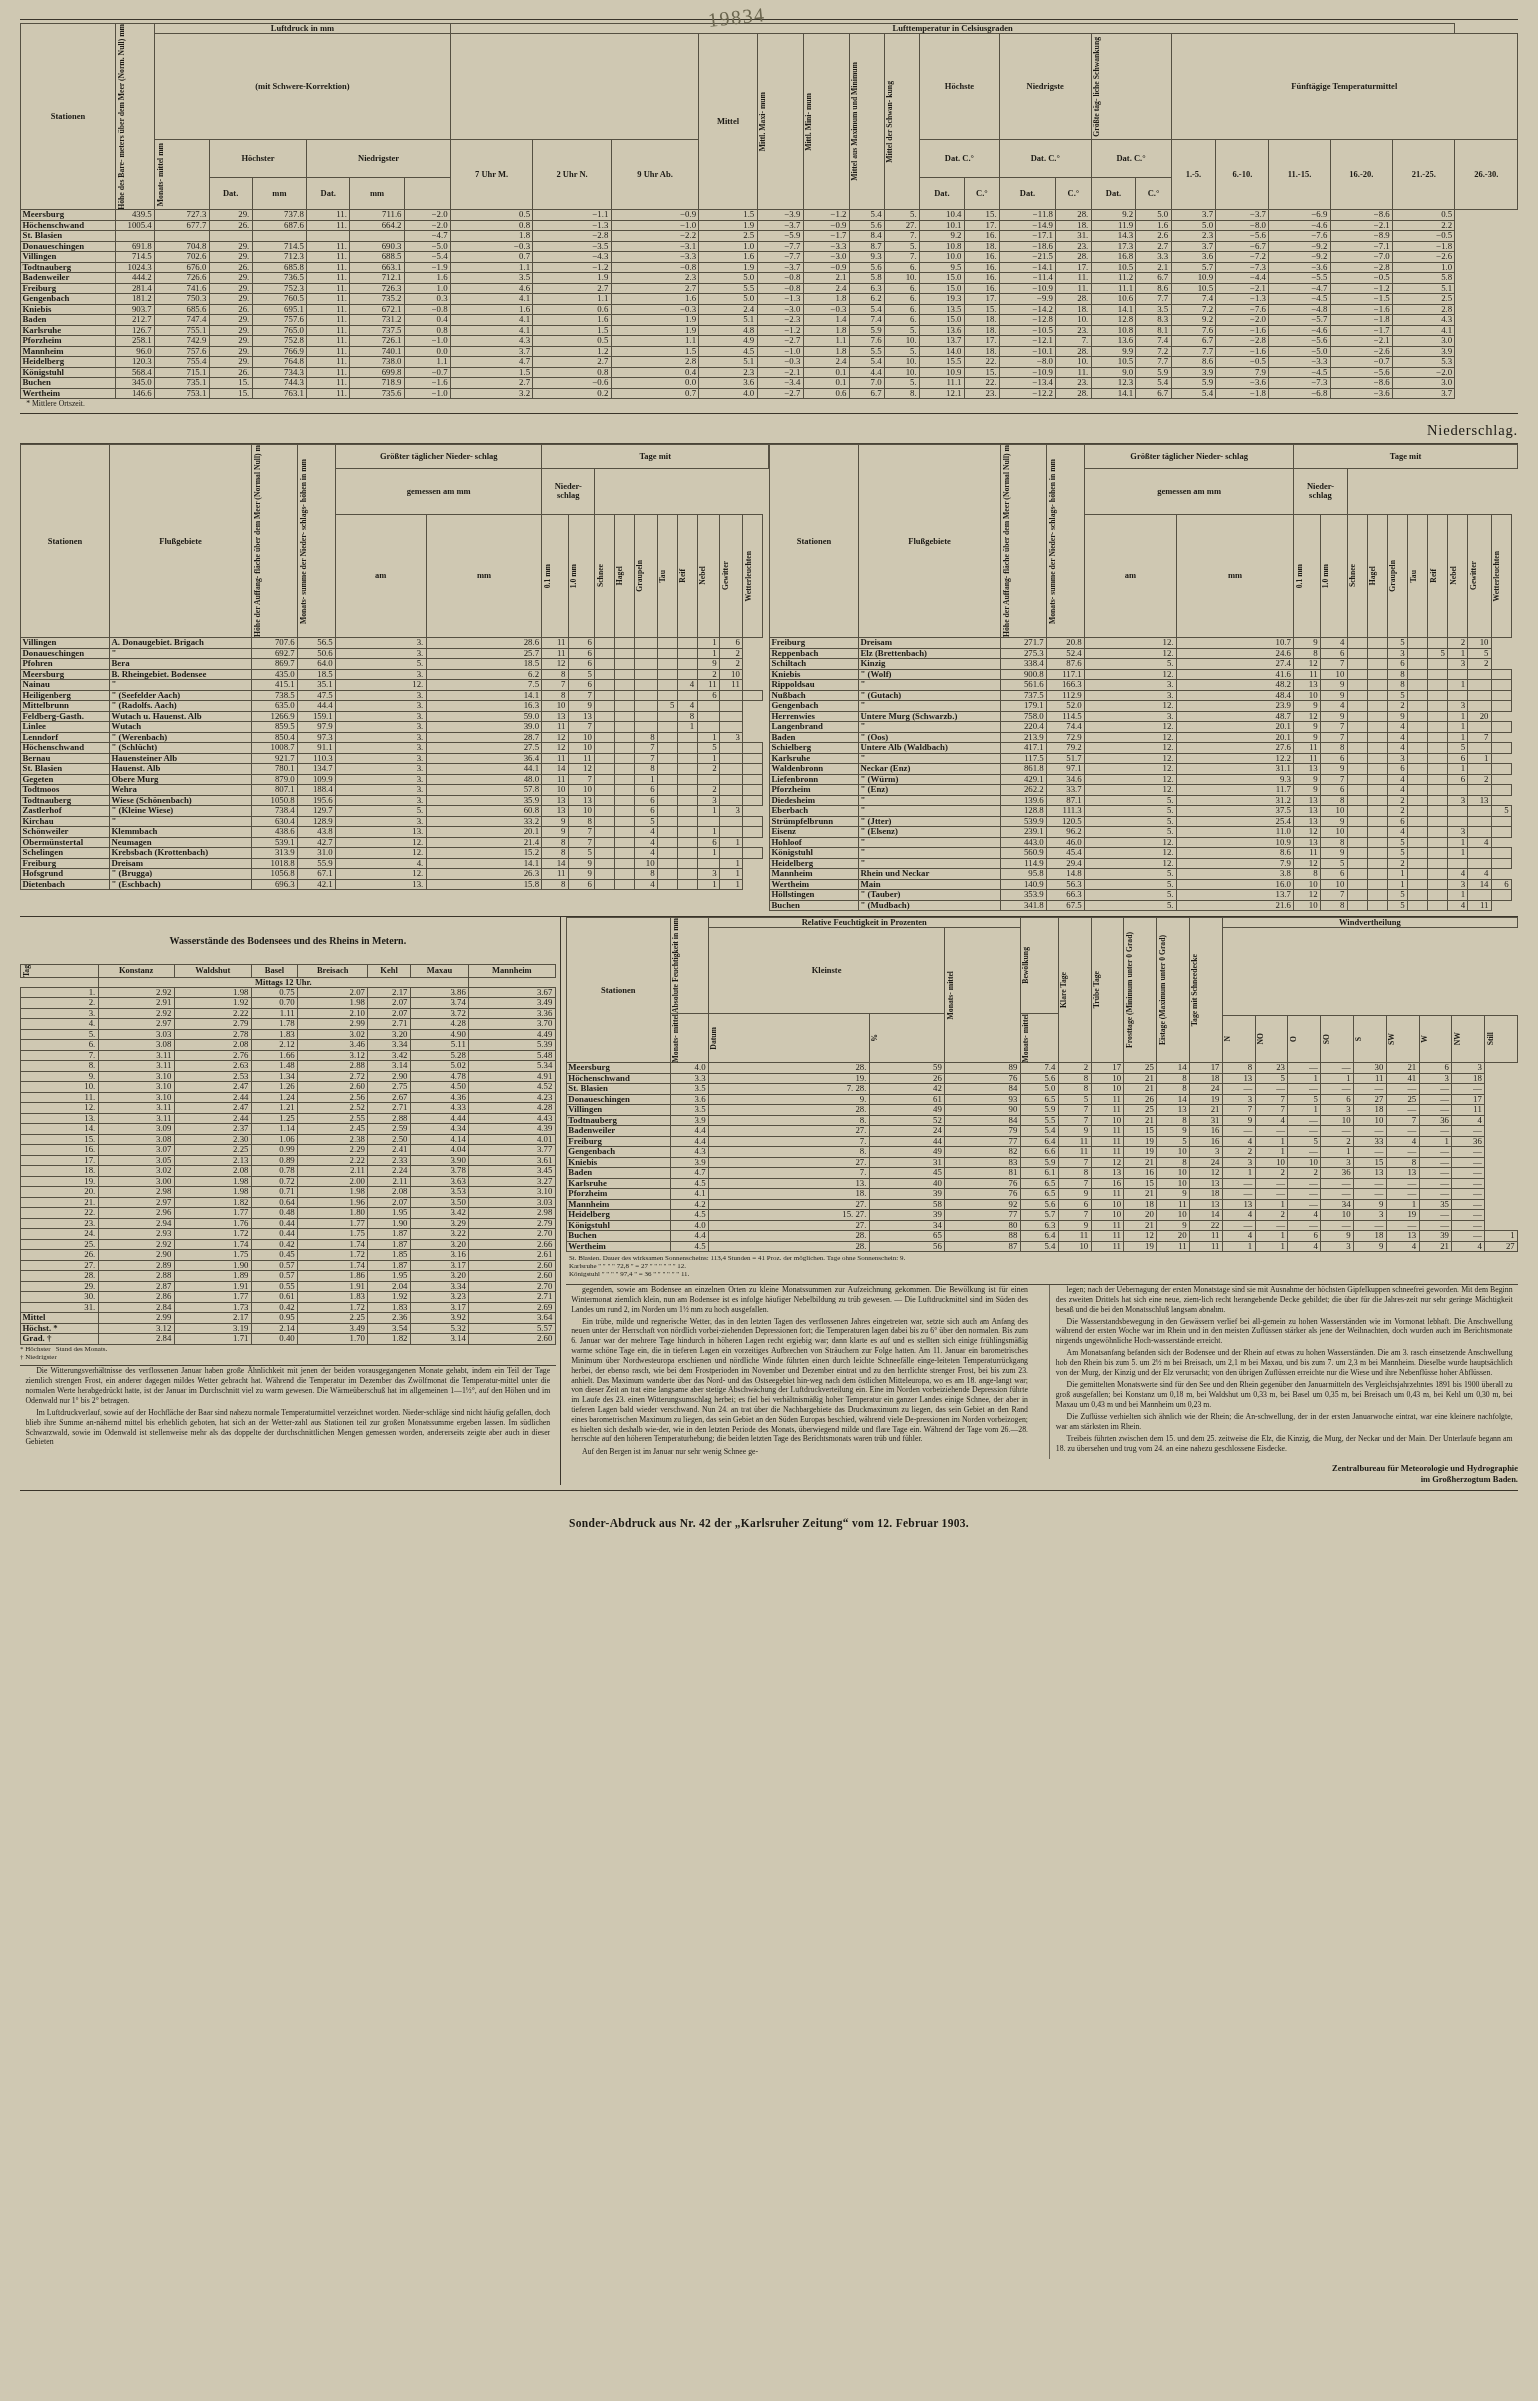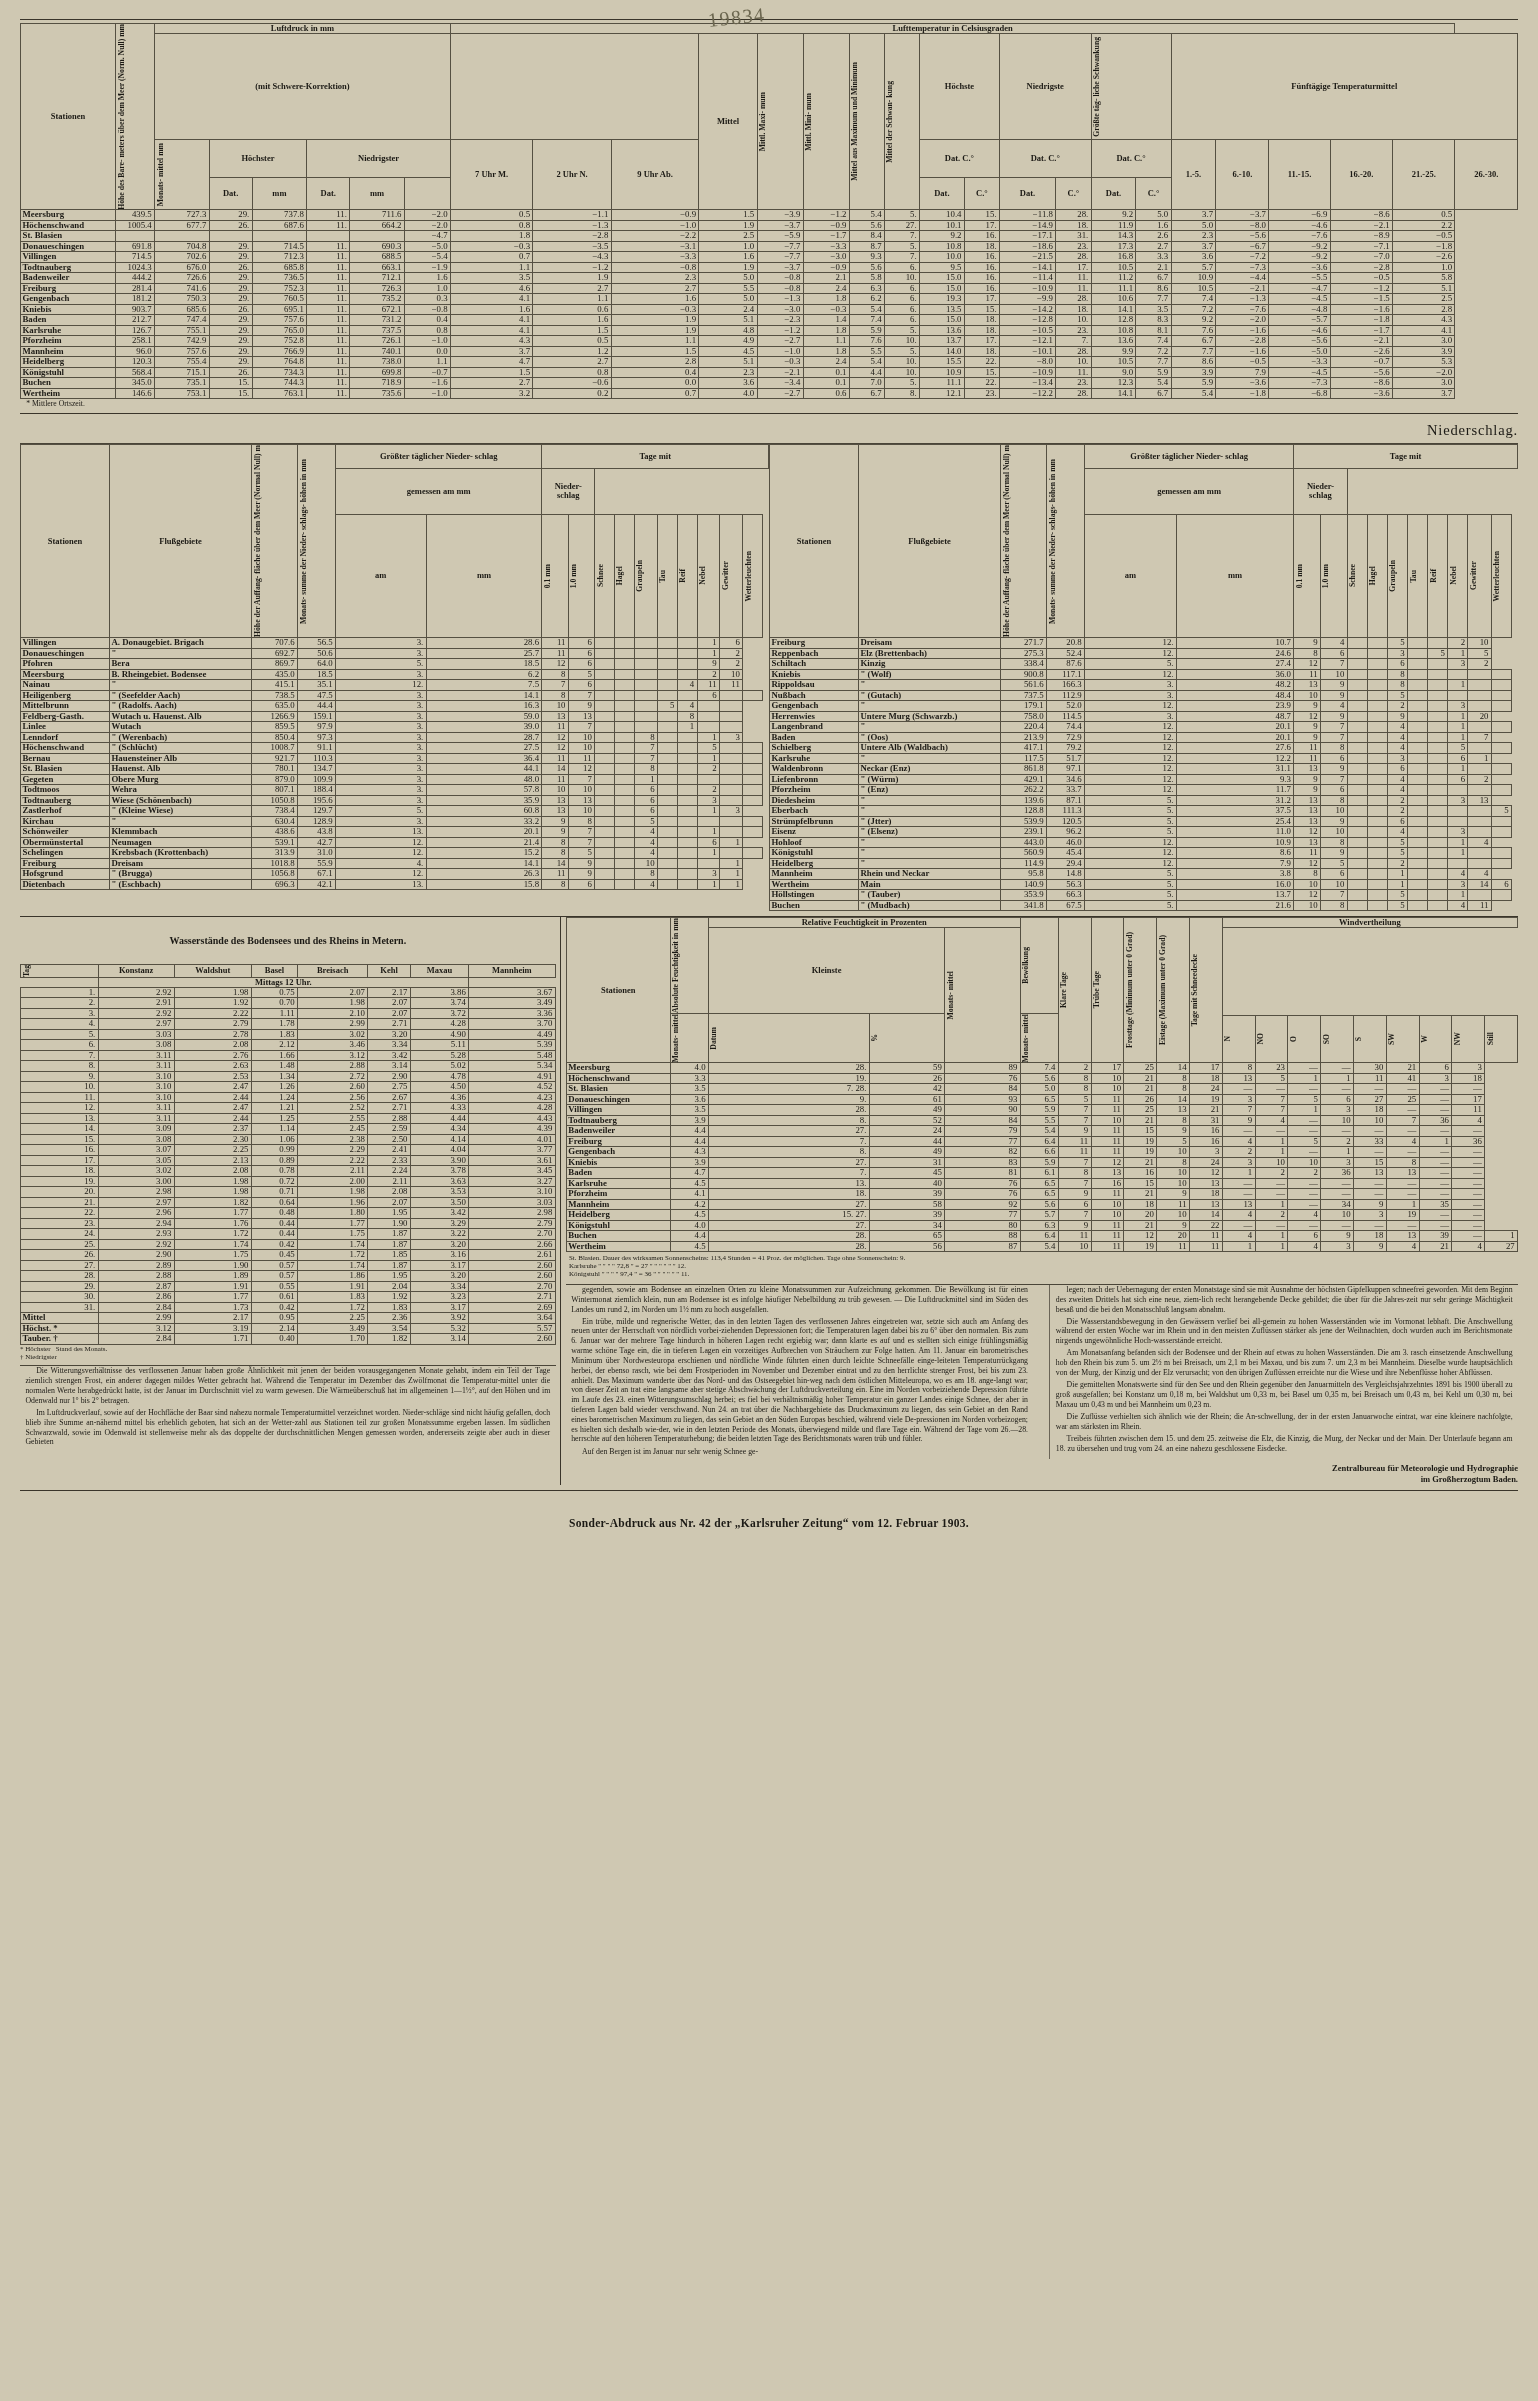--- a/index.html
+++ b/index.html
@@ -1264,21 +1264,21 @@
             <td class="num"></td>
             <td class="num">3</td>
             <td class="num">2</td>
           </tr>
           <tr>
             <td class="l">Kniebis</td>
             <td class="l">"  (Wolf)</td>
             <td class="num">900.8</td>
             <td class="num">117.1</td>
             <td class="num">12.</td>
-            <td class="num">36.0</td>
+            <td class="num">41.6</td>
             <td class="num">11</td>
             <td class="num">10</td>
             <td class="num"></td>
             <td class="num"></td>
             <td class="num">8</td>
             <td class="num"></td>
             <td class="num"></td>
             <td class="num"></td>
             <td class="num"></td>
             <td class="num"></td>
@@ -2026,21 +2026,21 @@
               <td class="l">Höchst. *</td>
               <td class="num">3.12</td>
               <td class="num">3.19</td>
               <td class="num">2.14</td>
               <td class="num">3.49</td>
               <td class="num">3.54</td>
               <td class="num">5.32</td>
               <td class="num">5.57</td>
             </tr>
             <tr>
-              <td class="l">Tauber. †</td>
+              <td class="l">Grad. †</td>
               <td class="num">2.84</td>
               <td class="num">1.71</td>
               <td class="num">0.40</td>
               <td class="num">1.70</td>
               <td class="num">1.82</td>
               <td class="num">3.14</td>
               <td class="num">2.60</td>
             </tr>
           </tfoot>
       </table>

